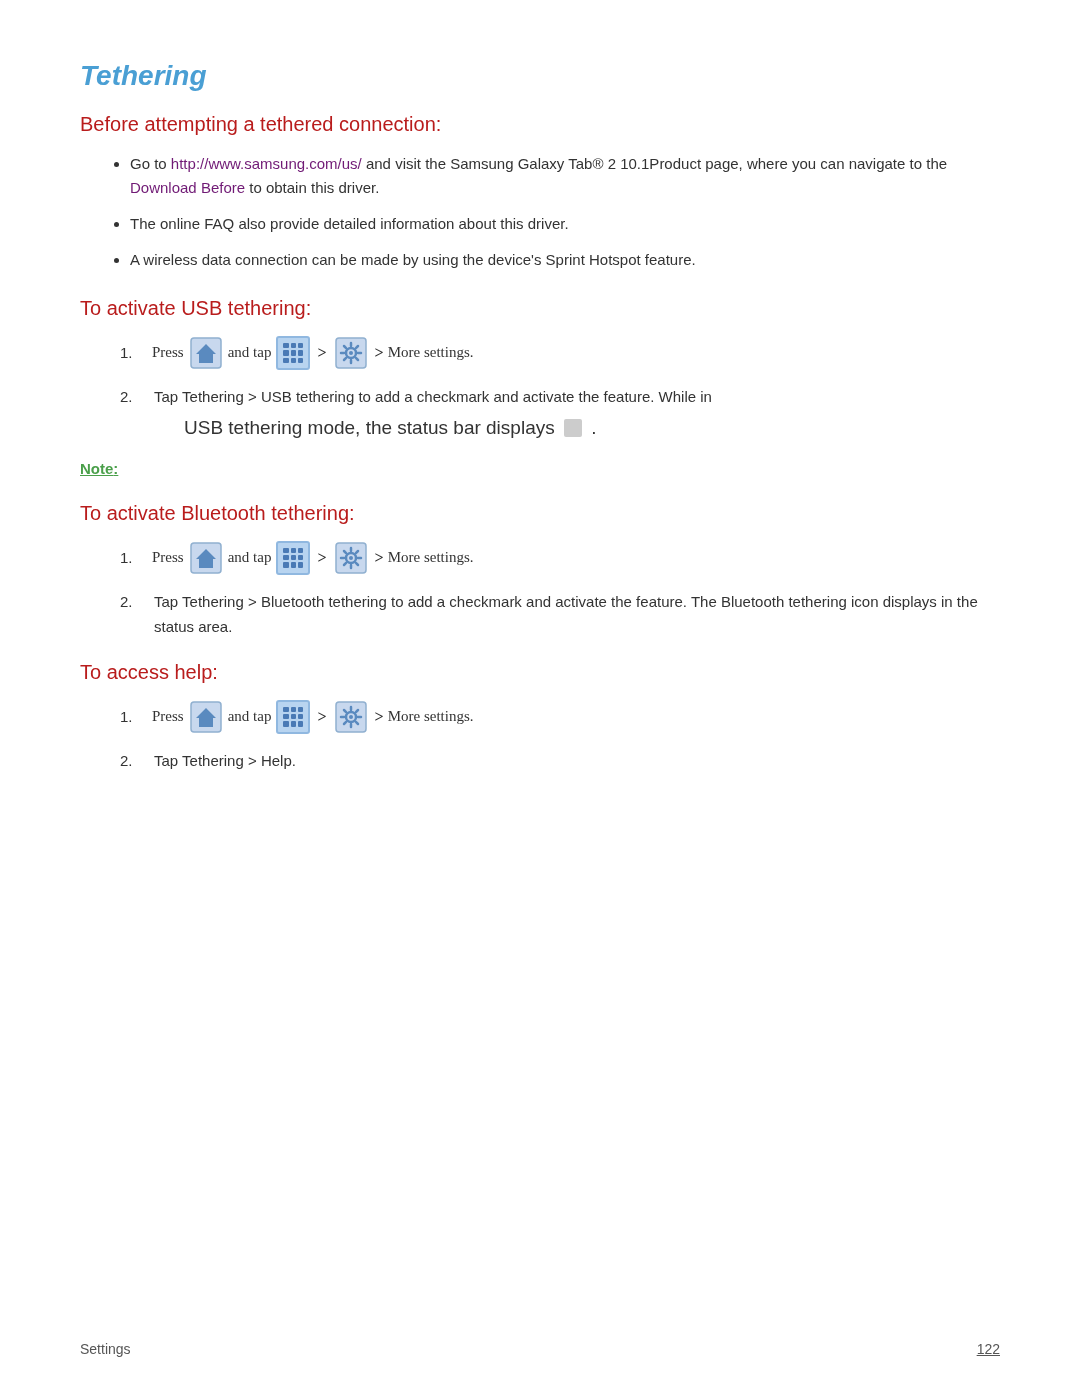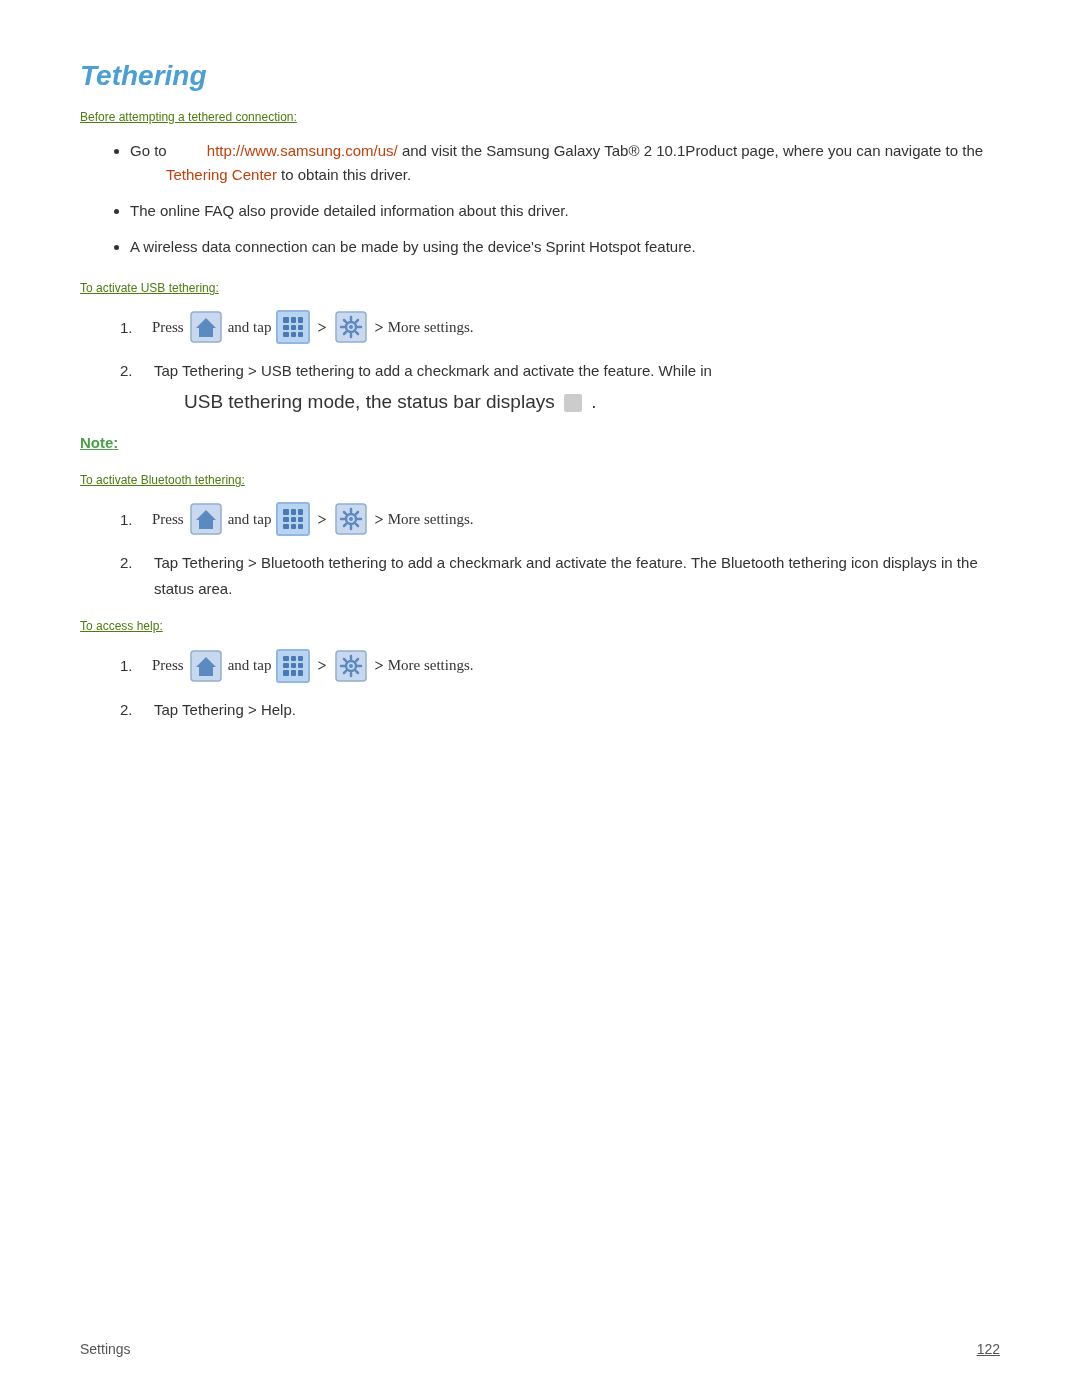--- a/index.html
+++ b/index.html
@@ -31,44 +31,42 @@
     }
 
     .intro-text {
       font-size: 15px;
       line-height: 1.6;
       color: #333;
       margin-bottom: 20px;
     }
 
     .section-label {
-      font-size: 12px;
+      font-size: 20px;
       line-height: 1.6;
-      color: #4d7c0f;
+      color: #b91c1c;
       margin-bottom: 12px;
-      text-decoration: underline;
     }
 
     .bullet-list {
       list-style: disc;
       margin-left: 50px;
       margin-bottom: 20px;
     }
 
     .bullet-list li {
       font-size: 15px;
       line-height: 1.6;
       color: #333;
       margin-bottom: 12px;
     }
 
     .link-blue {
-      color: #c2410c;
+      color: #701a75;
       text-decoration: none;
-      margin-left: 36px;
     }
 
     .numbered-list {
       list-style: none;
       margin-left: 40px;
       margin-bottom: 16px;
     }
 
     .numbered-list li {
       font-size: 15px;
@@ -228,21 +226,21 @@
 
 <div class="page">
 
   <h1 class="page-title">Tethering</h1>
 
 
   <p class="section-label">Before attempting a tethered connection:</p>
 
   <ul class="bullet-list">
     <li>
-      <span>Go to <a class="link-blue" href="#">http://www.samsung.com/us/</a> and visit the Samsung Galaxy Tab® 2 10.1Product page, where you can navigate to the <a class="link-blue" href="#">Tethering Center</a> to obtain this driver.</span>
+      <span>Go to <a class="link-blue" href="#">http://www.samsung.com/us/</a> and visit the Samsung Galaxy Tab® 2 10.1Product page, where you can navigate to the <a class="link-blue" href="#">Download Before</a> to obtain this driver.</span>
     </li>
     <li>
       <span>The online FAQ also provide detailed information about this driver.</span>
     </li>
     <li>
       <span>A wireless data connection can be made by using the device's Sprint Hotspot feature.</span>
     </li>
   </ul>
 
   <p class="section-label">To activate USB tethering:</p>

